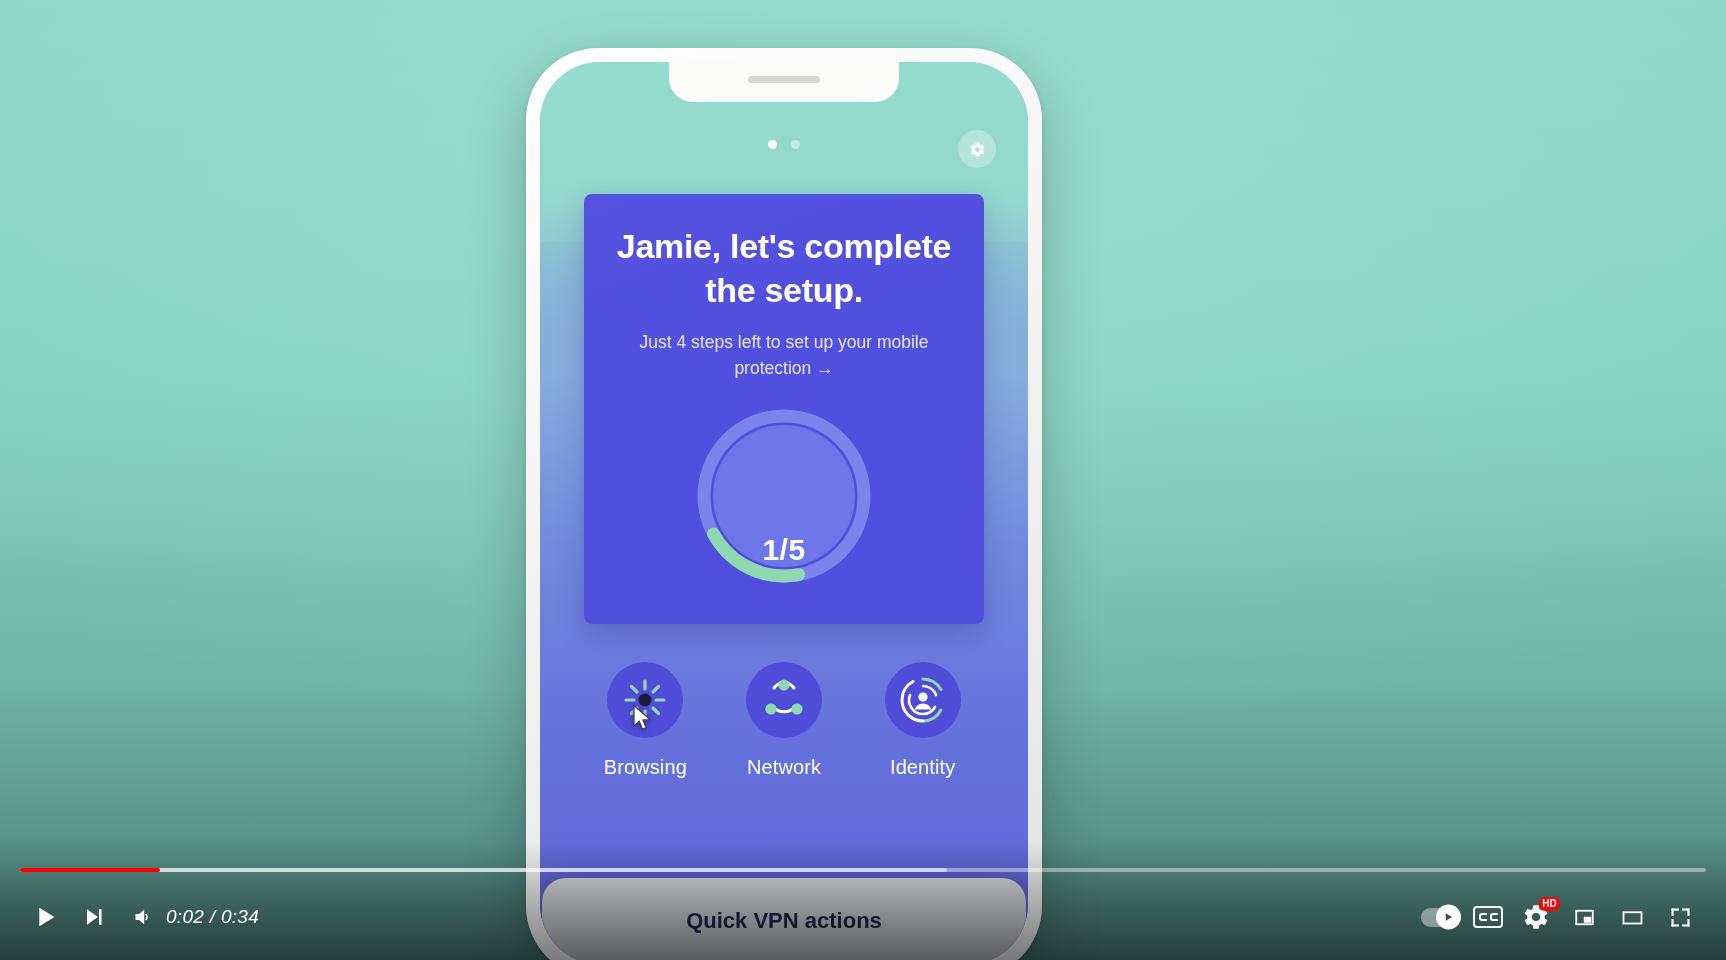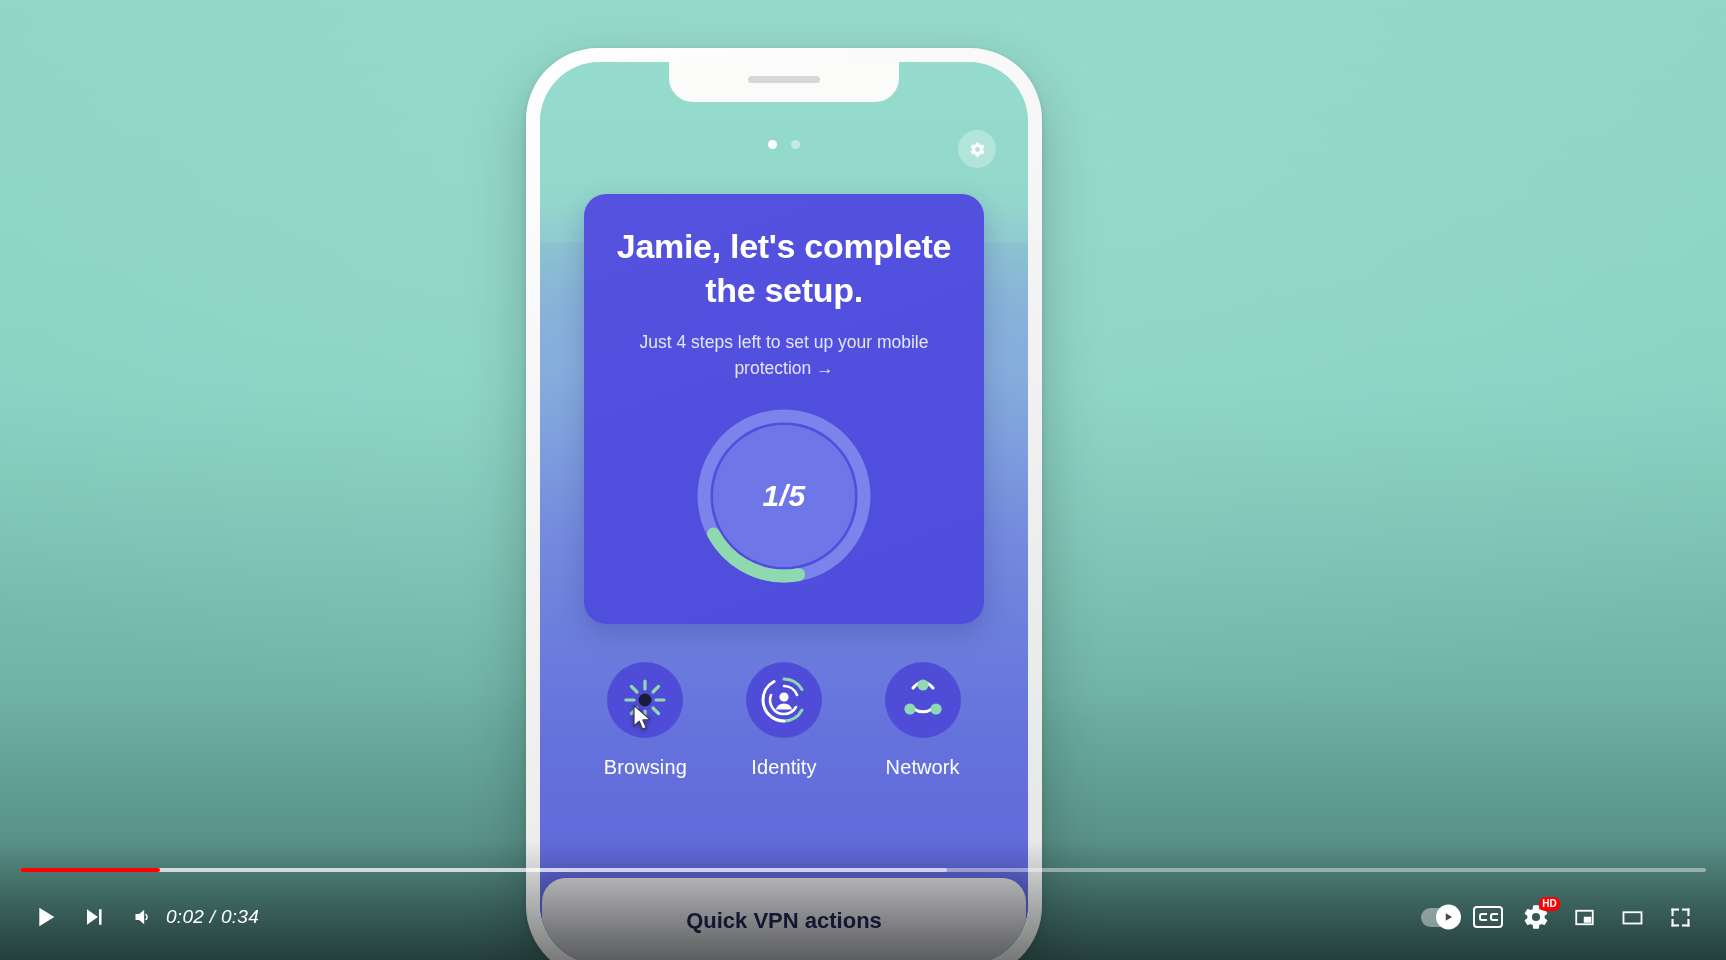--- a/index.html
+++ b/index.html
@@ -146,21 +146,21 @@
     display: flex; align-items: center; justify-content: center;
   }
   #gear-button svg { width: 17px; height: 17px; fill: #ffffff; }
 
   
   #setup-card {
     position: absolute;
     left: 44px; right: 44px;
     top: 132px;
     height: 430px;
-    border-radius: 22px;
+    border-radius: 8px;
     background: linear-gradient(160deg, #5552e0 0%, #514fdd 45%, #4f4ddc 100%);
     box-shadow: 0 10px 26px rgba(40,40,120,.25);
     z-index: 4;
     padding: 30px 18px 0;
     text-align: center;
   }
   #card-title {
     color: #fff;
     font-size: 34px;
     font-weight: 700;
@@ -182,21 +182,21 @@
     position: relative;
     width: 186px; height: 186px;
     margin: 22px auto 0;
   }
   #ring-wrap svg { width: 186px; height: 186px; transform: rotate(-90deg); }
   #ring-inner {
     position: absolute;
     inset: 22px;
     border-radius: 50%;
     background: #6f77e8;
-    display: flex; align-items: center; justify-content: center; font-style: italic;
+    display: flex; align-items: flex-end; justify-content: center;
   }
   #ring-label {
     color: #ffffff;
     font-size: 30px;
     font-weight: 700;
     letter-spacing: .5px;
   }
 
   
   #features {
@@ -419,44 +419,44 @@
           </div>
           <svg id="cursor-pointer" viewBox="0 0 22 28">
             <path d="M2 1.5 L2 22 L7.2 17.2 L10.6 25.2 L14.2 23.6 L10.9 15.9 L18 15.6 Z" fill="#ffffff" stroke="#3b3b55" stroke-width="1.2" stroke-linejoin="round"></path>
           </svg>
           <div class="feature-label">Browsing</div>
         </div>
 
         <div class="feature">
           <div class="feature-icon">
             <svg viewBox="0 0 52 52">
+              <path d="M16 14 a16 16 0 0 1 6 -5" fill="none" stroke="#ffffff" stroke-width="3" stroke-linecap="round"></path>
+              <path d="M36 14 a16 16 0 0 0 -6 -5" fill="none" stroke="#ffffff" stroke-width="3" stroke-linecap="round"></path>
+              <path d="M17 35 a16 16 0 0 0 18 0" fill="none" stroke="#ffffff" stroke-width="3" stroke-linecap="round"></path>
+              <circle cx="26" cy="11" r="5.6" fill="#8fd9b0"></circle>
+              <circle cx="13" cy="35" r="5.6" fill="#8fd9b0"></circle>
+              <circle cx="39" cy="35" r="5.6" fill="#8fd9b0"></circle>
+            </svg>
+          </div>
+          <div class="feature-label">Network</div>
+        </div>
+
+        <div class="feature">
+          <div class="feature-icon">
+            <svg viewBox="0 0 52 52">
               <path d="M26 5 a21 21 0 0 1 18 10.5" fill="none" stroke="#8fd9b0" stroke-width="3" stroke-linecap="round"></path>
               <path d="M44 36 a21 21 0 0 1 -18 11" fill="none" stroke="#8fd9b0" stroke-width="3" stroke-linecap="round"></path>
               <path d="M26 47 a21 21 0 0 1 -21 -21 a21 21 0 0 1 11 -18.5" fill="none" stroke="#ffffff" stroke-width="3" stroke-linecap="round"></path>
               <path d="M26 12 a14 14 0 0 1 13 9" fill="none" stroke="#ffffff" stroke-width="2.6" stroke-linecap="round"></path>
               <path d="M13 21 a14 14 0 0 0 13 19 a14 14 0 0 0 12 -7" fill="none" stroke="#ffffff" stroke-width="2.6" stroke-linecap="round"></path>
               <circle cx="26" cy="23" r="4.6" fill="#ffffff"></circle>
               <path d="M17.8 35.5 a8.6 8.6 0 0 1 16.4 0 z" fill="#ffffff"></path>
             </svg>
           </div>
           <div class="feature-label">Identity</div>
-        </div>
-
-        <div class="feature">
-          <div class="feature-icon">
-            <svg viewBox="0 0 52 52">
-              <path d="M16 14 a16 16 0 0 1 6 -5" fill="none" stroke="#ffffff" stroke-width="3" stroke-linecap="round"></path>
-              <path d="M36 14 a16 16 0 0 0 -6 -5" fill="none" stroke="#ffffff" stroke-width="3" stroke-linecap="round"></path>
-              <path d="M17 35 a16 16 0 0 0 18 0" fill="none" stroke="#ffffff" stroke-width="3" stroke-linecap="round"></path>
-              <circle cx="26" cy="11" r="5.6" fill="#8fd9b0"></circle>
-              <circle cx="13" cy="35" r="5.6" fill="#8fd9b0"></circle>
-              <circle cx="39" cy="35" r="5.6" fill="#8fd9b0"></circle>
-            </svg>
-          </div>
-          <div class="feature-label">Network</div>
         </div>
 
       </div>
 
       <div id="vpn-sheet">
         <div id="vpn-sheet-label">Quick VPN actions</div>
       </div>
 
     </div>
   </div>

